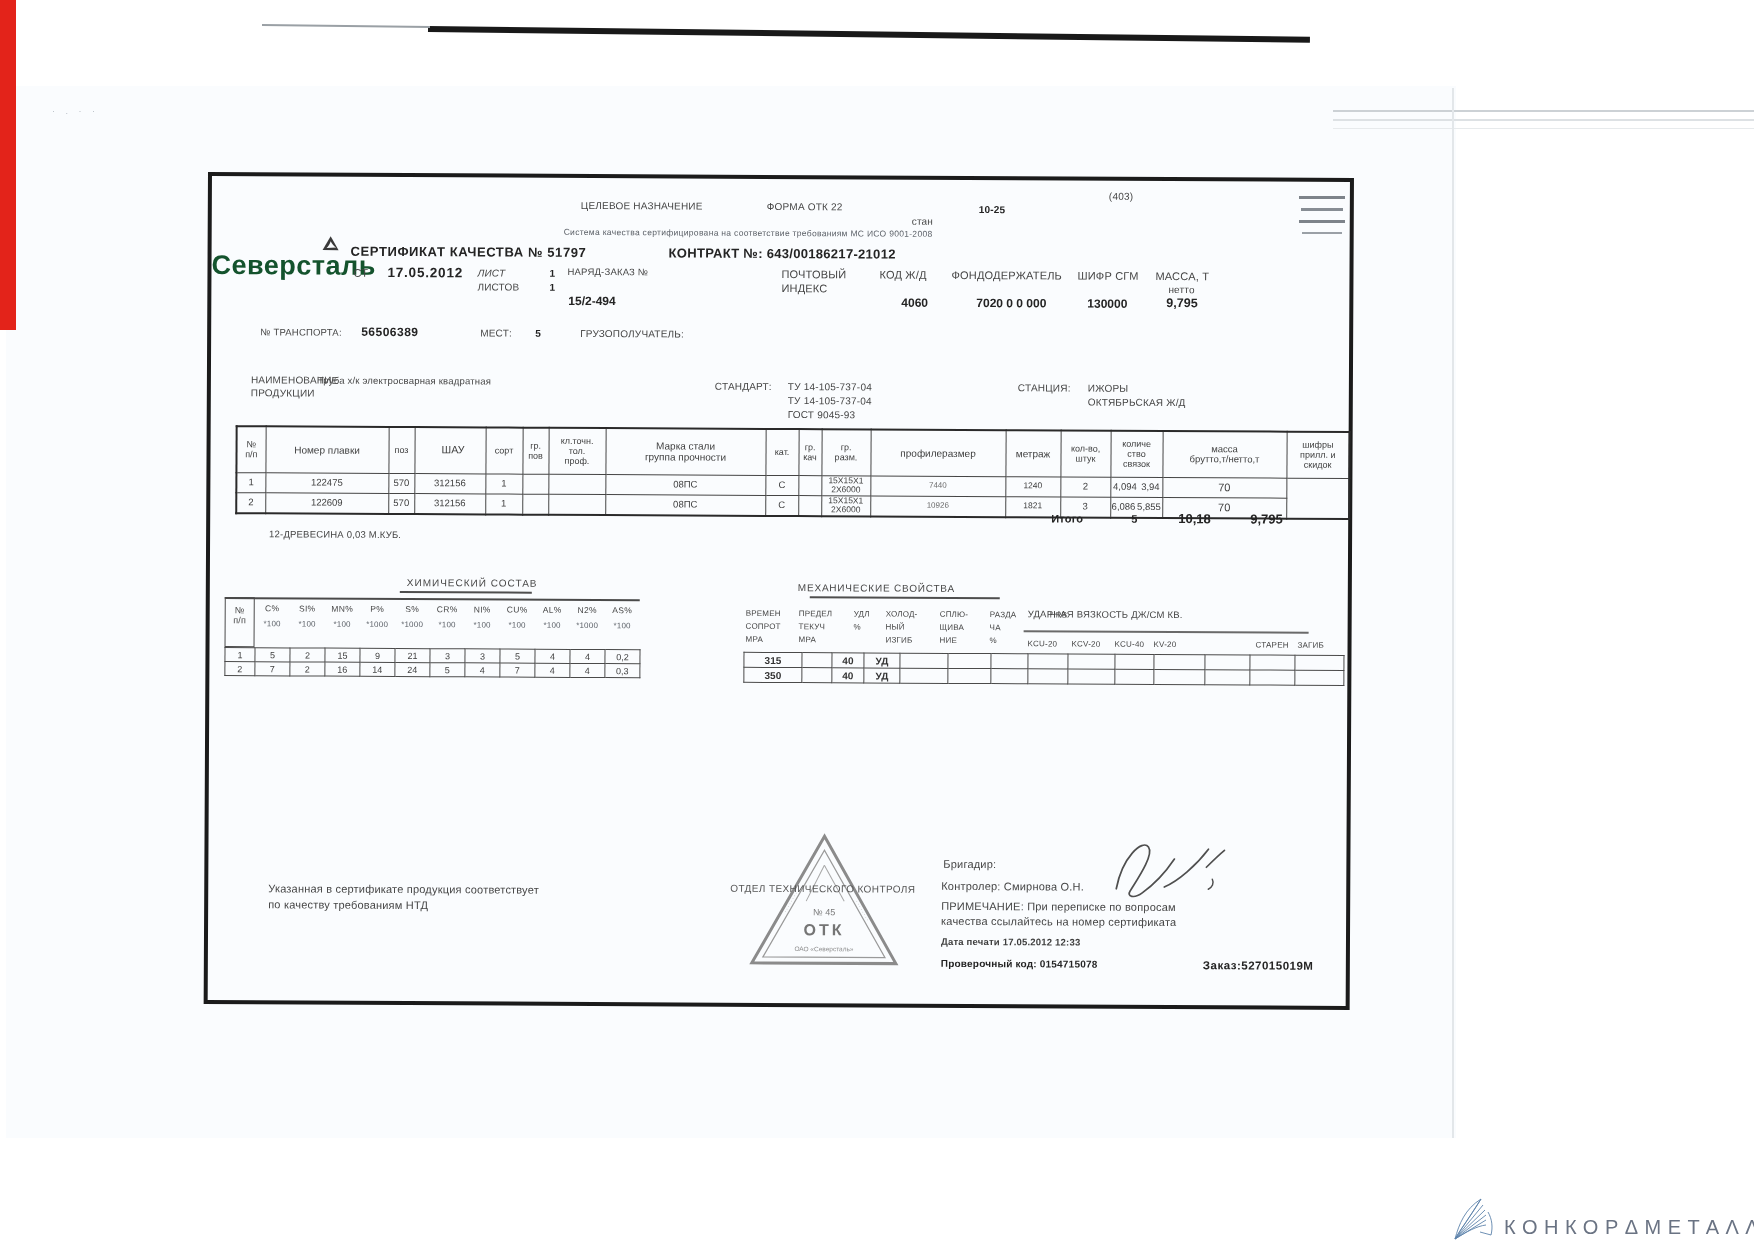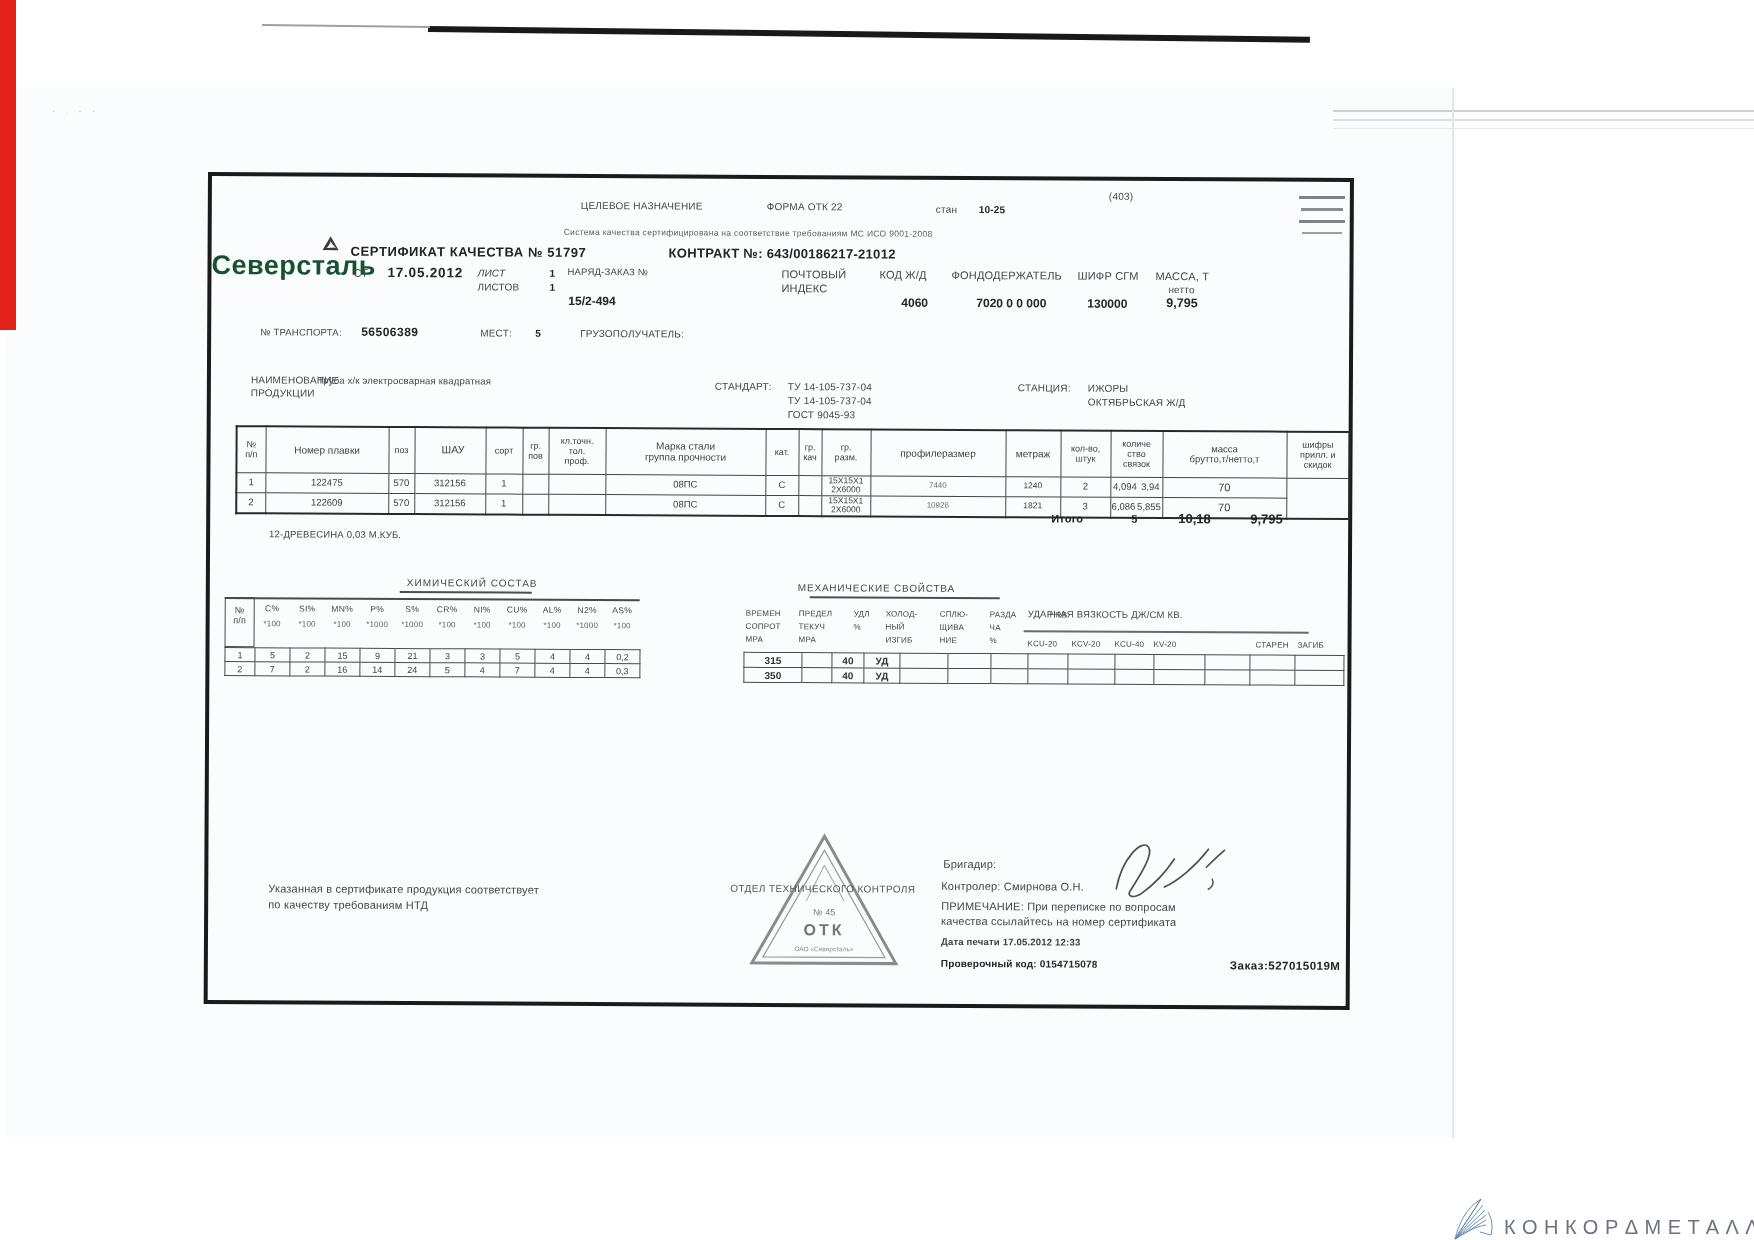--- a/index.html
+++ b/index.html
@@ -49,21 +49,21 @@
 <div class="a" style="left:1299px;top:196px;width:46px;height:3px;background:#7d838a;"></div>
 <div class="a" style="left:1301px;top:208px;width:42px;height:3px;background:#878d94;"></div>
 <div class="a" style="left:1299px;top:220px;width:46px;height:3px;background:#7d838a;"></div>
 <div class="a" style="left:1302px;top:232px;width:40px;height:2px;background:#9aa0a6;"></div>
 <div class="a" style="left:1452px;top:88px;width:2px;height:1050px;background:#e3e7ea;"></div>
 
 <div class="frame">
 
   <div class="a s10" style="left:369px;top:22px;">ЦЕЛЕВОЕ НАЗНАЧЕНИЕ</div>
   <div class="a s10" style="left:555px;top:22px;">ФОРМА ОТК 22</div>
-  <div class="a s10" style="left:700px;top:24px;margin-left:24px;">стан</div>
+  <div class="a s10" style="left:700px;top:36px;">стан</div>
   <div class="a s10 b" style="left:767px;top:24px;">10-25</div>
   <div class="a s10" style="left:897px;top:10px;">(403)</div>
   <div class="a s85 gray" style="left:352px;top:49px;">Система качества сертифицирована на соответствие требованиям МС ИСО 9001-2008</div>
 
   <div class="a" style="left:110px;top:58px;width:18px;height:17px;">
     <svg width="18" height="17" viewBox="0 0 18 17">
       <path d="M9,1.5 L17,15.5 L1,15.5 Z" fill="#3a3a3a"></path>
       <path d="M9,6.5 C10.5,9.5 12.5,11.5 14.5,12.8 L5,13.3 C7,11.3 8.4,9 9,6.5 Z" fill="#fafcfe"></path>
     </svg>
   </div>
@@ -455,21 +455,21 @@
   <div class="a" style="left:900px;top:656px;width:120px;height:70px;">
     <svg width="120" height="70" viewBox="0 0 120 70">
       <path d="M8,52 C14,20 34,2 40,10 C46,18 28,44 22,54 C18,60 26,62 34,56 C48,46 58,34 66,22 M56,50 C70,44 88,28 100,12 M98,30 C104,24 110,18 116,13" fill="none" stroke="#4f4f4f" stroke-width="1.7" stroke-linecap="round"></path>
       <path d="M104,42 C106,46 104,50 100,52" fill="none" stroke="#4f4f4f" stroke-width="1.5" stroke-linecap="round"></path>
     </svg>
   </div>
   <div class="a s11" style="left:733px;top:720px;">ПРИМЕЧАНИЕ: При переписке по вопросам</div>
   <div class="a s11" style="left:733px;top:735px;">качества ссылайтесь на номер сертификата</div>
   <div class="a s95" style="left:733px;top:756px;color:#3e3e3e;font-weight:bold;">Дата печати 17.05.2012 12:33</div>
   <div class="a s10 b" style="left:733px;top:778px;">Проверочный код: 0154715078</div>
-  <div class="a b" style="left:995px;top:778px;font-size:11.5px;letter-spacing:.5px;margin-left:27px;">Заказ:527015019М</div>
+  <div class="a b" style="left:995px;top:778px;font-size:11.5px;letter-spacing:.5px;">Заказ:527015019М</div>
 
 </div>
 
 <div class="a" style="left:1450px;top:1196px;width:304px;height:44px;">
   <div class="a" style="left:0;top:0;width:48px;height:44px;">
     <svg width="48" height="44" viewBox="0 0 48 44">
       <g fill="none" stroke="#5d83ab" stroke-width="0.9">
         <path d="M5,43 C9,28 15,13 31,3"></path>
         <path d="M5,43 C11,32 19,23 31,3"></path>
         <path d="M5,43 L31,3"></path>

